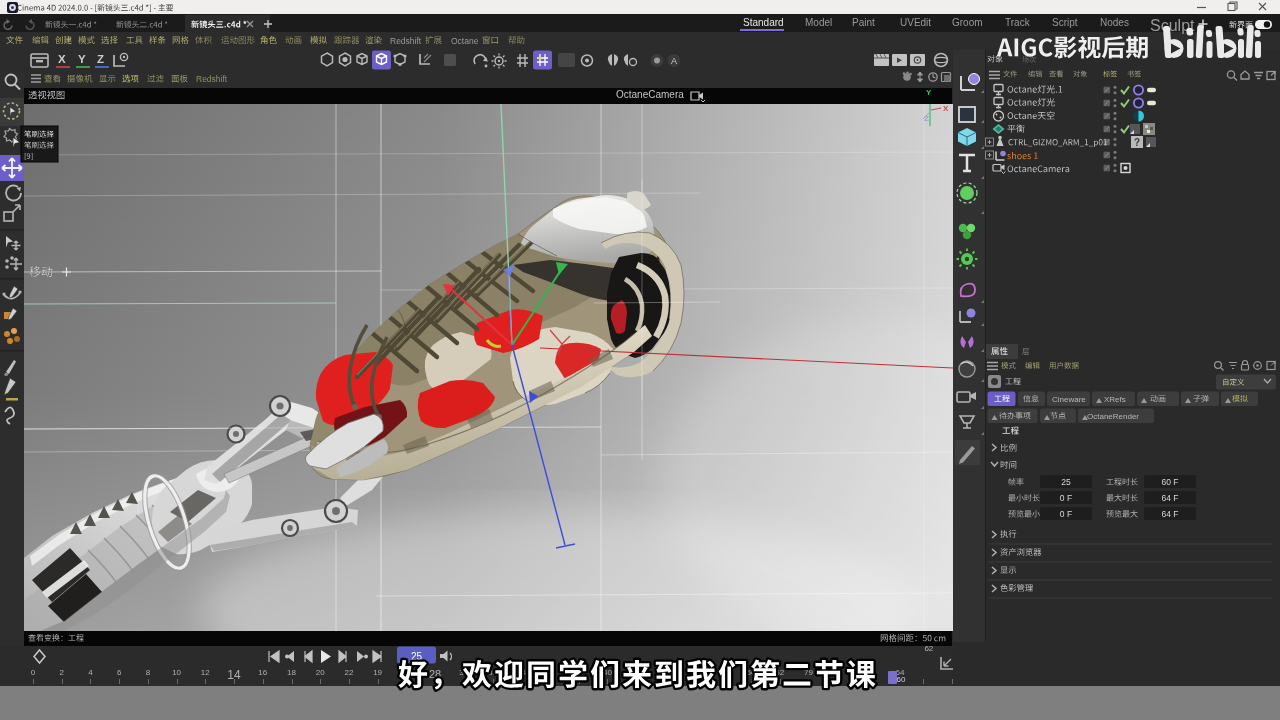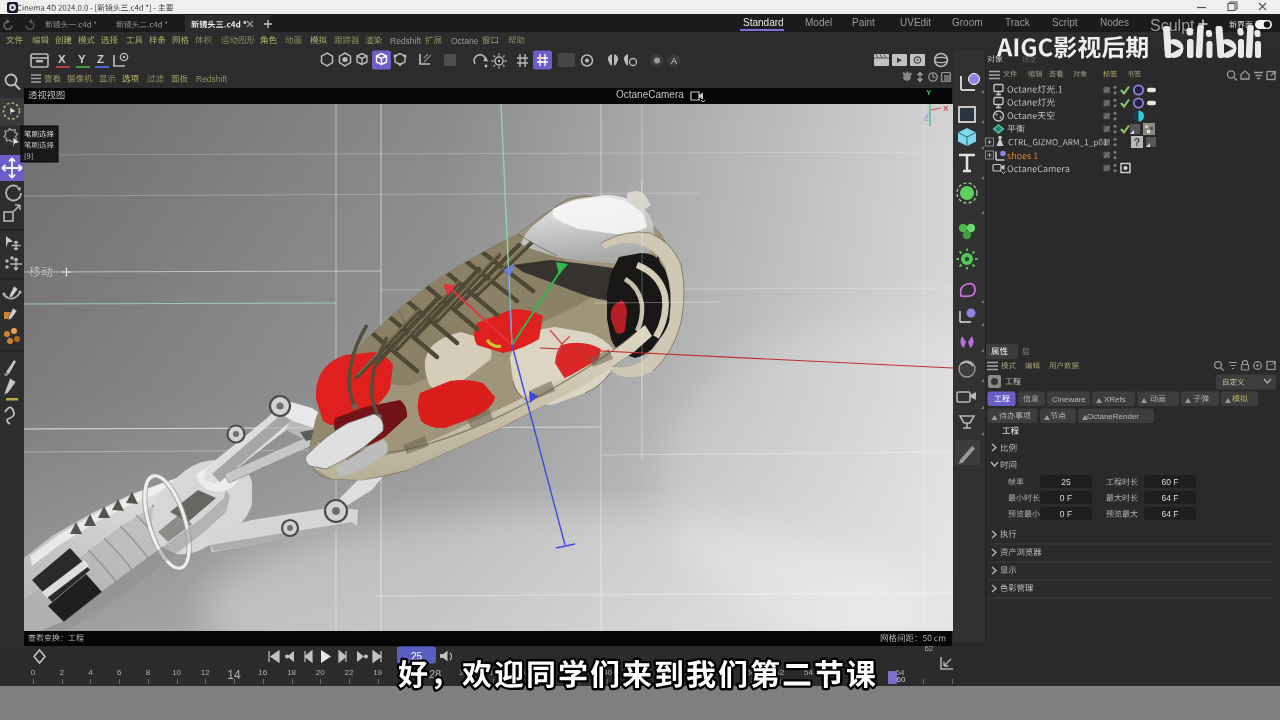--- a/index.html
+++ b/index.html
@@ -250,21 +250,21 @@
 <div class="lat" style="left:664.8px;top:668px;width:20px;margin-left:-10px;text-align:center;font-size:8px;color:#b0b0b0">44</div>
 <div class="abs" style="left:664.8px;top:679px;width:1px;height:5px;background:#6a6a6a"></div>
 <div class="lat" style="left:693.6px;top:668px;width:20px;margin-left:-10px;text-align:center;font-size:8px;color:#b0b0b0">46</div>
 <div class="abs" style="left:693.6px;top:679px;width:1px;height:5px;background:#6a6a6a"></div>
 <div class="lat" style="left:722.3px;top:668px;width:20px;margin-left:-10px;text-align:center;font-size:8px;color:#b0b0b0">48</div>
 <div class="abs" style="left:722.3px;top:679px;width:1px;height:5px;background:#6a6a6a"></div>
 <div class="lat" style="left:751.0px;top:668px;width:20px;margin-left:-10px;text-align:center;font-size:8px;color:#b0b0b0">50</div>
 <div class="abs" style="left:751.0px;top:679px;width:1px;height:5px;background:#6a6a6a"></div>
 <div class="lat" style="left:779.7px;top:668px;width:20px;margin-left:-10px;text-align:center;font-size:8px;color:#b0b0b0">52</div>
 <div class="abs" style="left:779.7px;top:679px;width:1px;height:5px;background:#6a6a6a"></div>
-<div class="lat" style="left:808.4px;top:668px;width:20px;margin-left:-10px;text-align:center;font-size:8px;color:#b0b0b0">54</div>
+<div class="lat" style="left:808.4px;top:668px;width:20px;margin-left:-10px;text-align:center;font-size:8px;color:#b0b0b0">79</div>
 <div class="abs" style="left:808.4px;top:679px;width:1px;height:5px;background:#6a6a6a"></div>
 <div class="lat" style="left:837.2px;top:668px;width:20px;margin-left:-10px;text-align:center;font-size:8px;color:#b0b0b0">56</div>
 <div class="abs" style="left:837.2px;top:679px;width:1px;height:5px;background:#6a6a6a"></div>
 <div class="lat" style="left:865.9px;top:668px;width:20px;margin-left:-10px;text-align:center;font-size:8px;color:#b0b0b0">58</div>
 <div class="abs" style="left:865.9px;top:679px;width:1px;height:5px;background:#6a6a6a"></div>
 <div class="abs" style="left:894.6px;top:679px;width:1px;height:5px;background:#6a6a6a"></div>
 <div class="lat" style="left:923.3px;top:644px;width:20px;margin-left:-10px;text-align:right;font-size:8px;color:#b0b0b0">62</div>
 <div class="abs" style="left:923.3px;top:679px;width:1px;height:5px;background:#6a6a6a"></div>
 <div class="lat" style="left:900px;top:668px;width:20px;margin-left:-10px;text-align:center;font-size:8px;color:#b0b0b0">64</div>
 <div class="abs" style="left:952.0px;top:679px;width:1px;height:5px;background:#6a6a6a"></div>

